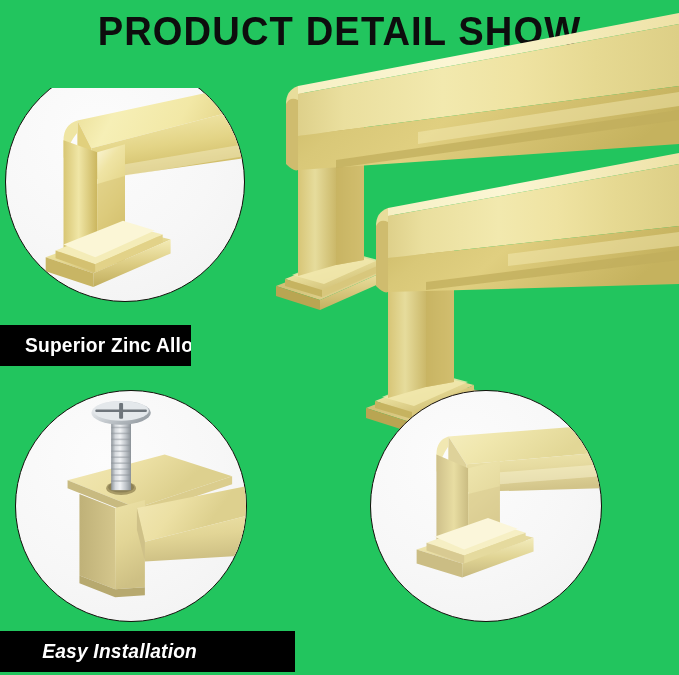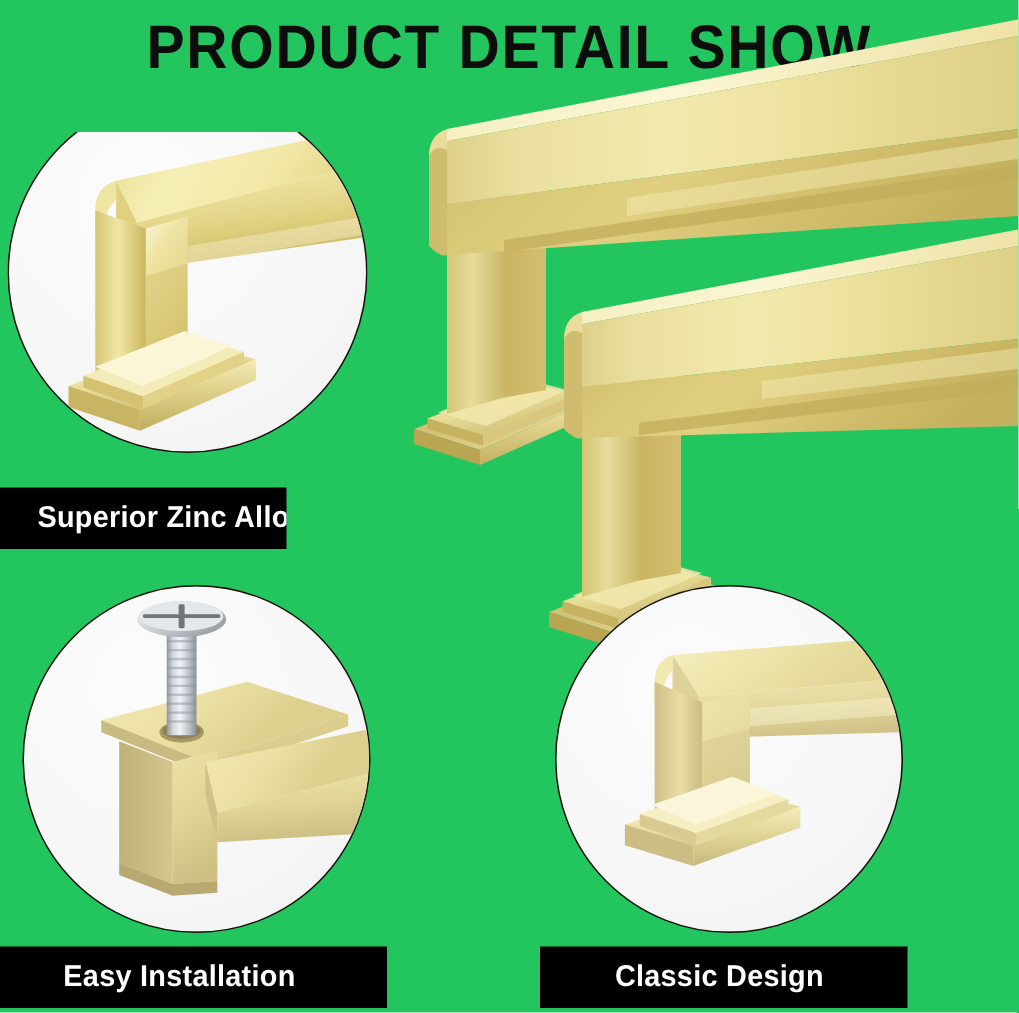--- a/index.html
+++ b/index.html
@@ -50,21 +50,21 @@
     font-family: "Liberation Sans", sans-serif;
     font-weight: bold;
     font-size: 20px;
     letter-spacing: 0.2px;
     white-space: nowrap;
     padding-left: 26px;
     transform: scaleX(0.96);
     transform-origin: left center;
   }
   #bar-zinc      { left: 0px;   top: 325px; width: 191px; height: 41px; }
-  #bar-install   { left: 0px;   top: 631px; width: 258px; height: 41px; }
+  #bar-install   { left: 0px;   top: 631px; width: 295px; height: 41px; font-style: italic; }
   #bar-classic   { left: 360px; top: 631px; width: 245px; height: 41px; }
   #bar-classic .caption-text { padding-left: 52px; }
   #bar-install .caption-text { padding-left: 44px; }
 
   
   .inset {
     position: absolute;
     border-radius: 50%;
     border: 1.6px solid #14100c;
     background: radial-gradient(circle at 38% 30%, #fcfcfc 0%, #f7f7f7 55%, #f1f1f1 100%);
@@ -422,17 +422,14 @@
   </div>
 
   <div class="caption-bar" id="bar-zinc">
     <span class="caption-text">Superior Zinc Alloy</span>
   </div>
 
   <div class="caption-bar" id="bar-install">
     <span class="caption-text">Easy Installation</span>
   </div>
 
-  <div class="caption-bar" id="bar-classic">
-    <span class="caption-text">Classic Design</span>
-  </div>
 
 </div>
 
 </body></html>

